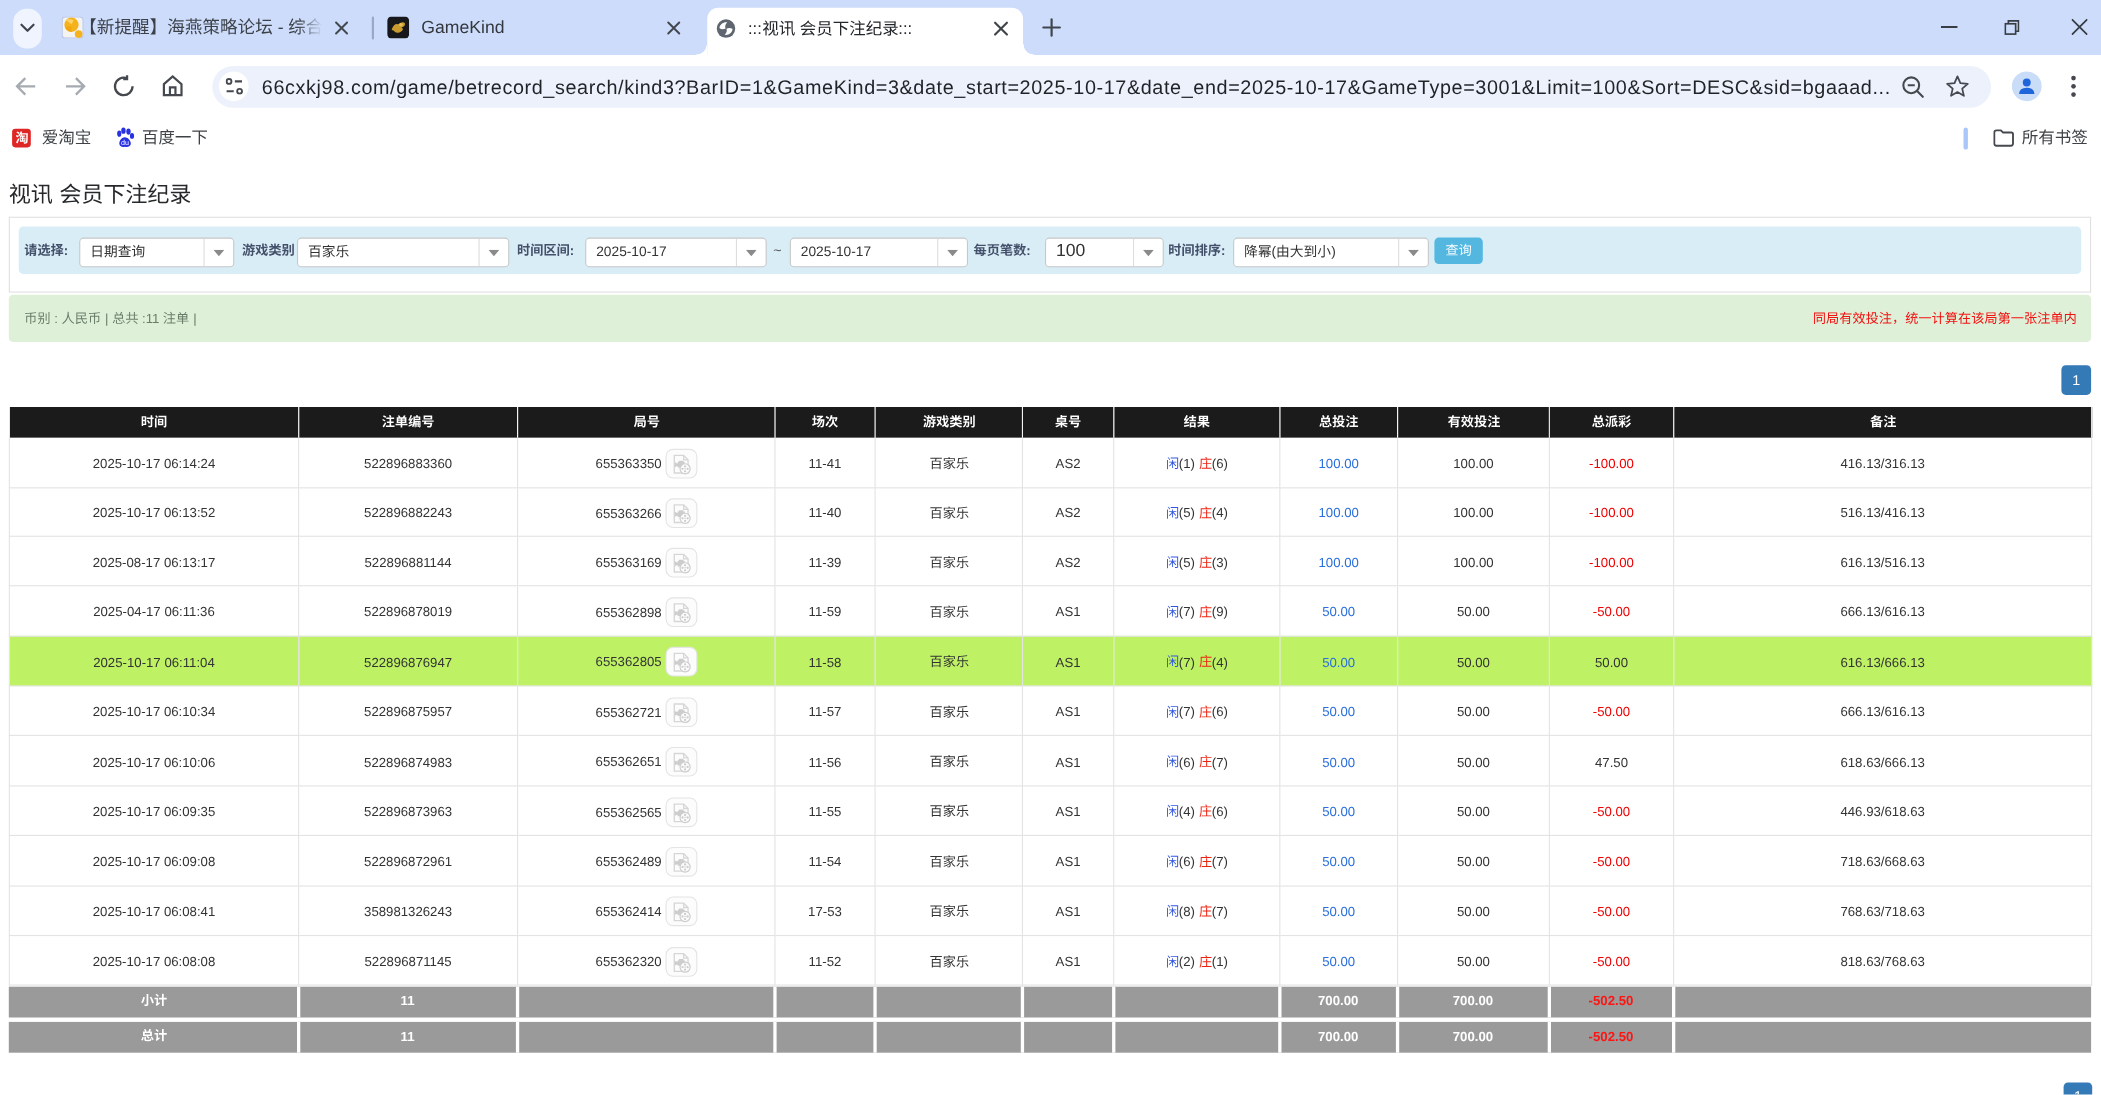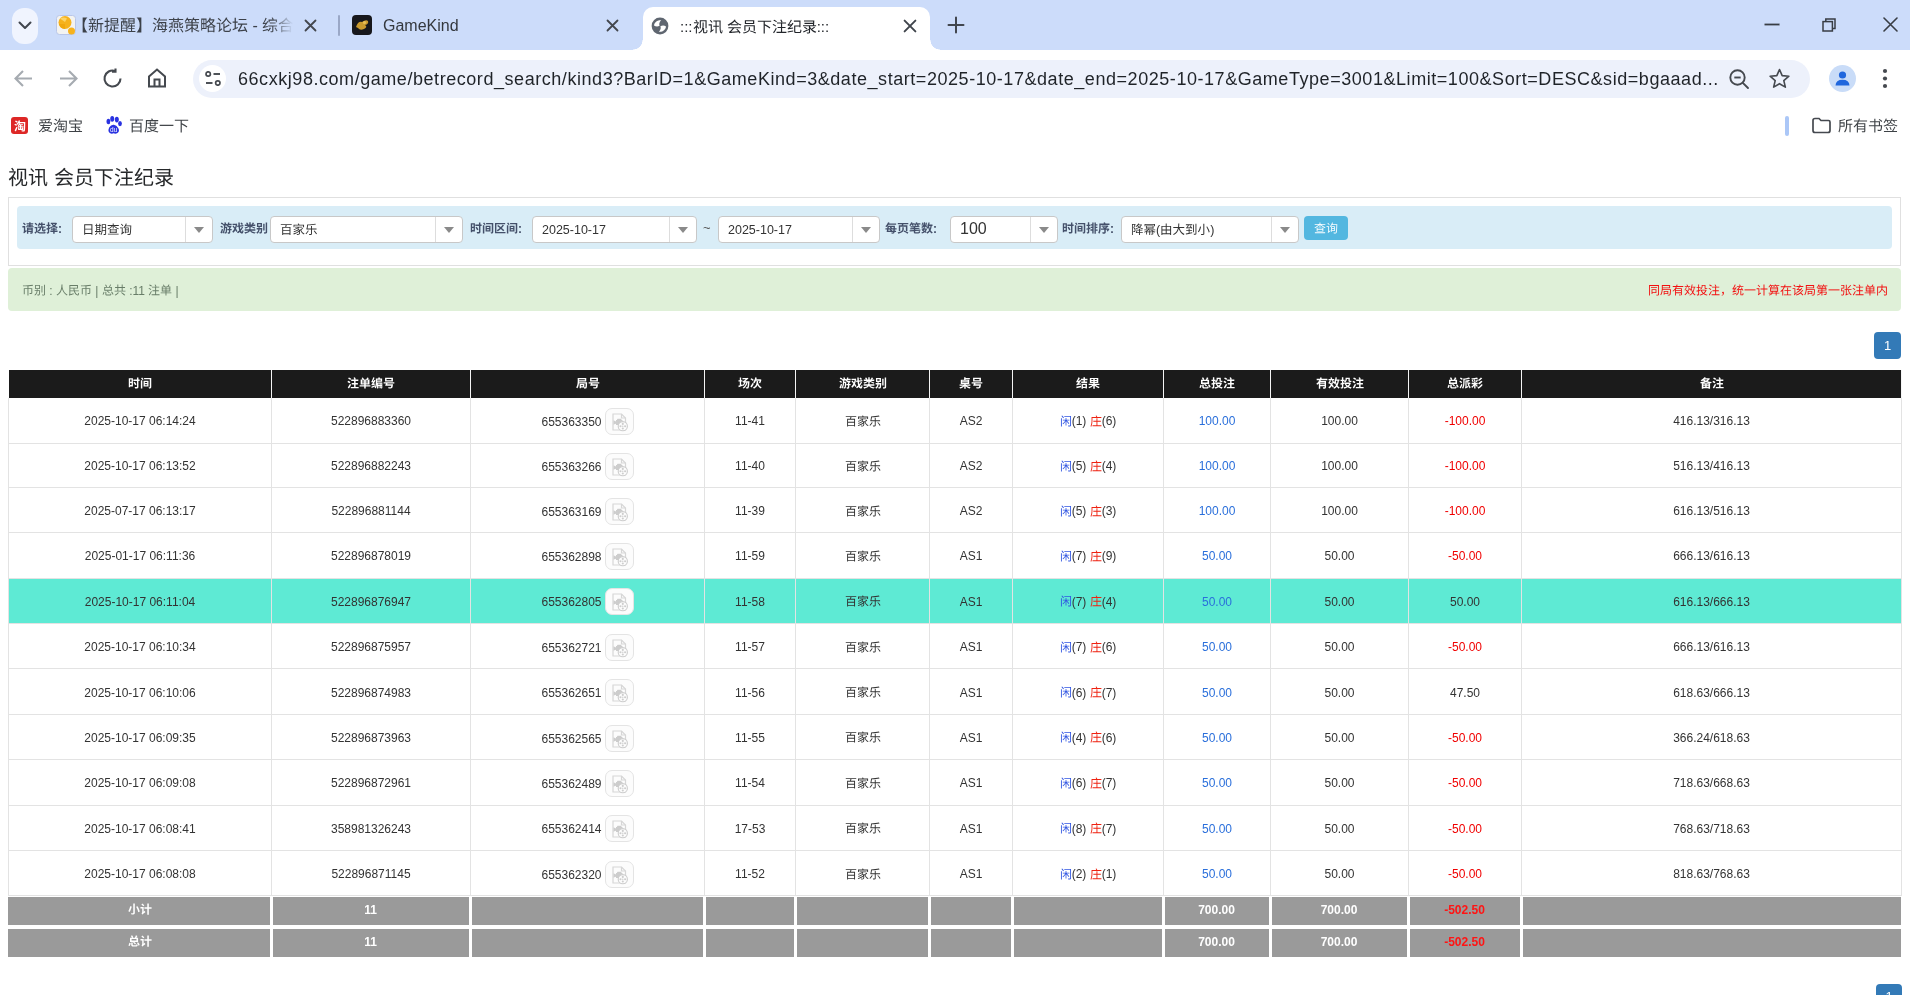--- a/index.html
+++ b/index.html
@@ -507,21 +507,21 @@
               <g transform="scale(1,-1)" fill="currentColor">
                 <use href="#gr5e84" x="0"></use>
               </g>
             </svg></span><span>(4)</span></td>
         <td style="text-align:center;border:1px solid #e3e3e3;border-top:none;padding-top:3px;"><span style="color:#2a6fdb">100.00</span></td>
         <td style="text-align:center;border:1px solid #e3e3e3;border-top:none;padding-top:3px;">100.00</td>
         <td style="text-align:center;border:1px solid #e3e3e3;border-top:none;padding-top:3px;"><span style="color:#f00000">-100.00</span></td>
         <td style="text-align:center;border:1px solid #e3e3e3;border-top:none;padding-top:3px;">516.13/416.13</td>
       </tr>
       <tr style="height:45.4px;background:#fff;">
-        <td style="text-align:center;border:1px solid #e3e3e3;border-top:none;padding-top:3px;">2025-07-17 06:13:17</td>
+        <td style="text-align:center;border:1px solid #e3e3e3;border-top:none;padding-top:3px;">2025-08-17 06:13:17</td>
         <td style="text-align:center;border:1px solid #e3e3e3;border-top:none;padding-top:3px;">522896881144</td>
         <td style="text-align:center;border:1px solid #e3e3e3;border-top:none;padding-top:3px;"><span style="vertical-align:middle">655363169</span><span style="display:inline-block;vertical-align:middle;width:29px;height:27px;border:1px solid #e4e4e4;border-radius:7px;background:#fcfcfc;box-sizing:border-box;margin-left:3px;"><svg width="21" height="21" viewBox="0 0 21 21" style="margin-top:3px" fill="none">
               <path d="M4 2 H12.5 L16.5 6 V18 H4 Z" stroke="#d6d6d6" stroke-width="1.2"></path>
               <path d="M12.5 2 V6 H16.5" stroke="#d6d6d6" stroke-width="1.2"></path>
               <path d="M7 8 H13.5 V13 H7 Z M7 9.5 L4.5 8.3 V12.7 L7 11.5 Z" fill="#cdcdcd"></path>
               <rect x="8" y="6.8" width="4.5" height="1.6" rx="0.8" fill="#cdcdcd"></rect>
               <circle cx="13.8" cy="14.2" r="4.6" fill="#fcfcfc" stroke="#cdcdcd" stroke-width="1.1"></circle>
               <circle cx="13.8" cy="11.9" r="1.05" fill="#cdcdcd"></circle>
               <circle cx="13.8" cy="16.5" r="1.05" fill="#cdcdcd"></circle>
               <circle cx="11.5" cy="14.2" r="1.05" fill="#cdcdcd"></circle>
@@ -545,21 +545,21 @@
               <g transform="scale(1,-1)" fill="currentColor">
                 <use href="#gr5e84" x="0"></use>
               </g>
             </svg></span><span>(3)</span></td>
         <td style="text-align:center;border:1px solid #e3e3e3;border-top:none;padding-top:3px;"><span style="color:#2a6fdb">100.00</span></td>
         <td style="text-align:center;border:1px solid #e3e3e3;border-top:none;padding-top:3px;">100.00</td>
         <td style="text-align:center;border:1px solid #e3e3e3;border-top:none;padding-top:3px;"><span style="color:#f00000">-100.00</span></td>
         <td style="text-align:center;border:1px solid #e3e3e3;border-top:none;padding-top:3px;">616.13/516.13</td>
       </tr>
       <tr style="height:45.4px;background:#fff;">
-        <td style="text-align:center;border:1px solid #e3e3e3;border-top:none;padding-top:3px;">2025-01-17 06:11:36</td>
+        <td style="text-align:center;border:1px solid #e3e3e3;border-top:none;padding-top:3px;">2025-04-17 06:11:36</td>
         <td style="text-align:center;border:1px solid #e3e3e3;border-top:none;padding-top:3px;">522896878019</td>
         <td style="text-align:center;border:1px solid #e3e3e3;border-top:none;padding-top:3px;"><span style="vertical-align:middle">655362898</span><span style="display:inline-block;vertical-align:middle;width:29px;height:27px;border:1px solid #e4e4e4;border-radius:7px;background:#fcfcfc;box-sizing:border-box;margin-left:3px;"><svg width="21" height="21" viewBox="0 0 21 21" style="margin-top:3px" fill="none">
               <path d="M4 2 H12.5 L16.5 6 V18 H4 Z" stroke="#d6d6d6" stroke-width="1.2"></path>
               <path d="M12.5 2 V6 H16.5" stroke="#d6d6d6" stroke-width="1.2"></path>
               <path d="M7 8 H13.5 V13 H7 Z M7 9.5 L4.5 8.3 V12.7 L7 11.5 Z" fill="#cdcdcd"></path>
               <rect x="8" y="6.8" width="4.5" height="1.6" rx="0.8" fill="#cdcdcd"></rect>
               <circle cx="13.8" cy="14.2" r="4.6" fill="#fcfcfc" stroke="#cdcdcd" stroke-width="1.1"></circle>
               <circle cx="13.8" cy="11.9" r="1.05" fill="#cdcdcd"></circle>
               <circle cx="13.8" cy="16.5" r="1.05" fill="#cdcdcd"></circle>
               <circle cx="11.5" cy="14.2" r="1.05" fill="#cdcdcd"></circle>
@@ -582,21 +582,21 @@
             </svg></span><span>(7)</span> <span style="font-size:12px;color:#ee2211;"><svg width="12" height="12" viewBox="0 -880 1000 1000" style="vertical-align:-1.44px">
               <g transform="scale(1,-1)" fill="currentColor">
                 <use href="#gr5e84" x="0"></use>
               </g>
             </svg></span><span>(9)</span></td>
         <td style="text-align:center;border:1px solid #e3e3e3;border-top:none;padding-top:3px;"><span style="color:#2a6fdb">50.00</span></td>
         <td style="text-align:center;border:1px solid #e3e3e3;border-top:none;padding-top:3px;">50.00</td>
         <td style="text-align:center;border:1px solid #e3e3e3;border-top:none;padding-top:3px;"><span style="color:#f00000">-50.00</span></td>
         <td style="text-align:center;border:1px solid #e3e3e3;border-top:none;padding-top:3px;">666.13/616.13</td>
       </tr>
-      <tr style="height:45.4px;background:#5eead4;">
+      <tr style="height:45.4px;background:#bef264;">
         <td style="text-align:center;border:1px solid #e3e3e3;border-top:none;padding-top:3px;">2025-10-17 06:11:04</td>
         <td style="text-align:center;border:1px solid #e3e3e3;border-top:none;padding-top:3px;">522896876947</td>
         <td style="text-align:center;border:1px solid #e3e3e3;border-top:none;padding-top:3px;"><span style="vertical-align:middle">655362805</span><span style="display:inline-block;vertical-align:middle;width:29px;height:27px;border:1px solid #e4e4e4;border-radius:7px;background:#fcfcfc;box-sizing:border-box;margin-left:3px;"><svg width="21" height="21" viewBox="0 0 21 21" style="margin-top:3px" fill="none">
               <path d="M4 2 H12.5 L16.5 6 V18 H4 Z" stroke="#d6d6d6" stroke-width="1.2"></path>
               <path d="M12.5 2 V6 H16.5" stroke="#d6d6d6" stroke-width="1.2"></path>
               <path d="M7 8 H13.5 V13 H7 Z M7 9.5 L4.5 8.3 V12.7 L7 11.5 Z" fill="#cdcdcd"></path>
               <rect x="8" y="6.8" width="4.5" height="1.6" rx="0.8" fill="#cdcdcd"></rect>
               <circle cx="13.8" cy="14.2" r="4.6" fill="#fcfcfc" stroke="#cdcdcd" stroke-width="1.1"></circle>
               <circle cx="13.8" cy="11.9" r="1.05" fill="#cdcdcd"></circle>
               <circle cx="13.8" cy="16.5" r="1.05" fill="#cdcdcd"></circle>
@@ -732,21 +732,21 @@
                 <use href="#gr95f2" x="0"></use>
               </g>
             </svg></span><span>(4)</span> <span style="font-size:12px;color:#ee2211;"><svg width="12" height="12" viewBox="0 -880 1000 1000" style="vertical-align:-1.44px">
               <g transform="scale(1,-1)" fill="currentColor">
                 <use href="#gr5e84" x="0"></use>
               </g>
             </svg></span><span>(6)</span></td>
         <td style="text-align:center;border:1px solid #e3e3e3;border-top:none;padding-top:3px;"><span style="color:#2a6fdb">50.00</span></td>
         <td style="text-align:center;border:1px solid #e3e3e3;border-top:none;padding-top:3px;">50.00</td>
         <td style="text-align:center;border:1px solid #e3e3e3;border-top:none;padding-top:3px;"><span style="color:#f00000">-50.00</span></td>
-        <td style="text-align:center;border:1px solid #e3e3e3;border-top:none;padding-top:3px;">366.24/618.63</td>
+        <td style="text-align:center;border:1px solid #e3e3e3;border-top:none;padding-top:3px;">446.93/618.63</td>
       </tr>
       <tr style="height:45.4px;background:#fff;">
         <td style="text-align:center;border:1px solid #e3e3e3;border-top:none;padding-top:3px;">2025-10-17 06:09:08</td>
         <td style="text-align:center;border:1px solid #e3e3e3;border-top:none;padding-top:3px;">522896872961</td>
         <td style="text-align:center;border:1px solid #e3e3e3;border-top:none;padding-top:3px;"><span style="vertical-align:middle">655362489</span><span style="display:inline-block;vertical-align:middle;width:29px;height:27px;border:1px solid #e4e4e4;border-radius:7px;background:#fcfcfc;box-sizing:border-box;margin-left:3px;"><svg width="21" height="21" viewBox="0 0 21 21" style="margin-top:3px" fill="none">
               <path d="M4 2 H12.5 L16.5 6 V18 H4 Z" stroke="#d6d6d6" stroke-width="1.2"></path>
               <path d="M12.5 2 V6 H16.5" stroke="#d6d6d6" stroke-width="1.2"></path>
               <path d="M7 8 H13.5 V13 H7 Z M7 9.5 L4.5 8.3 V12.7 L7 11.5 Z" fill="#cdcdcd"></path>
               <rect x="8" y="6.8" width="4.5" height="1.6" rx="0.8" fill="#cdcdcd"></rect>
               <circle cx="13.8" cy="14.2" r="4.6" fill="#fcfcfc" stroke="#cdcdcd" stroke-width="1.1"></circle>

